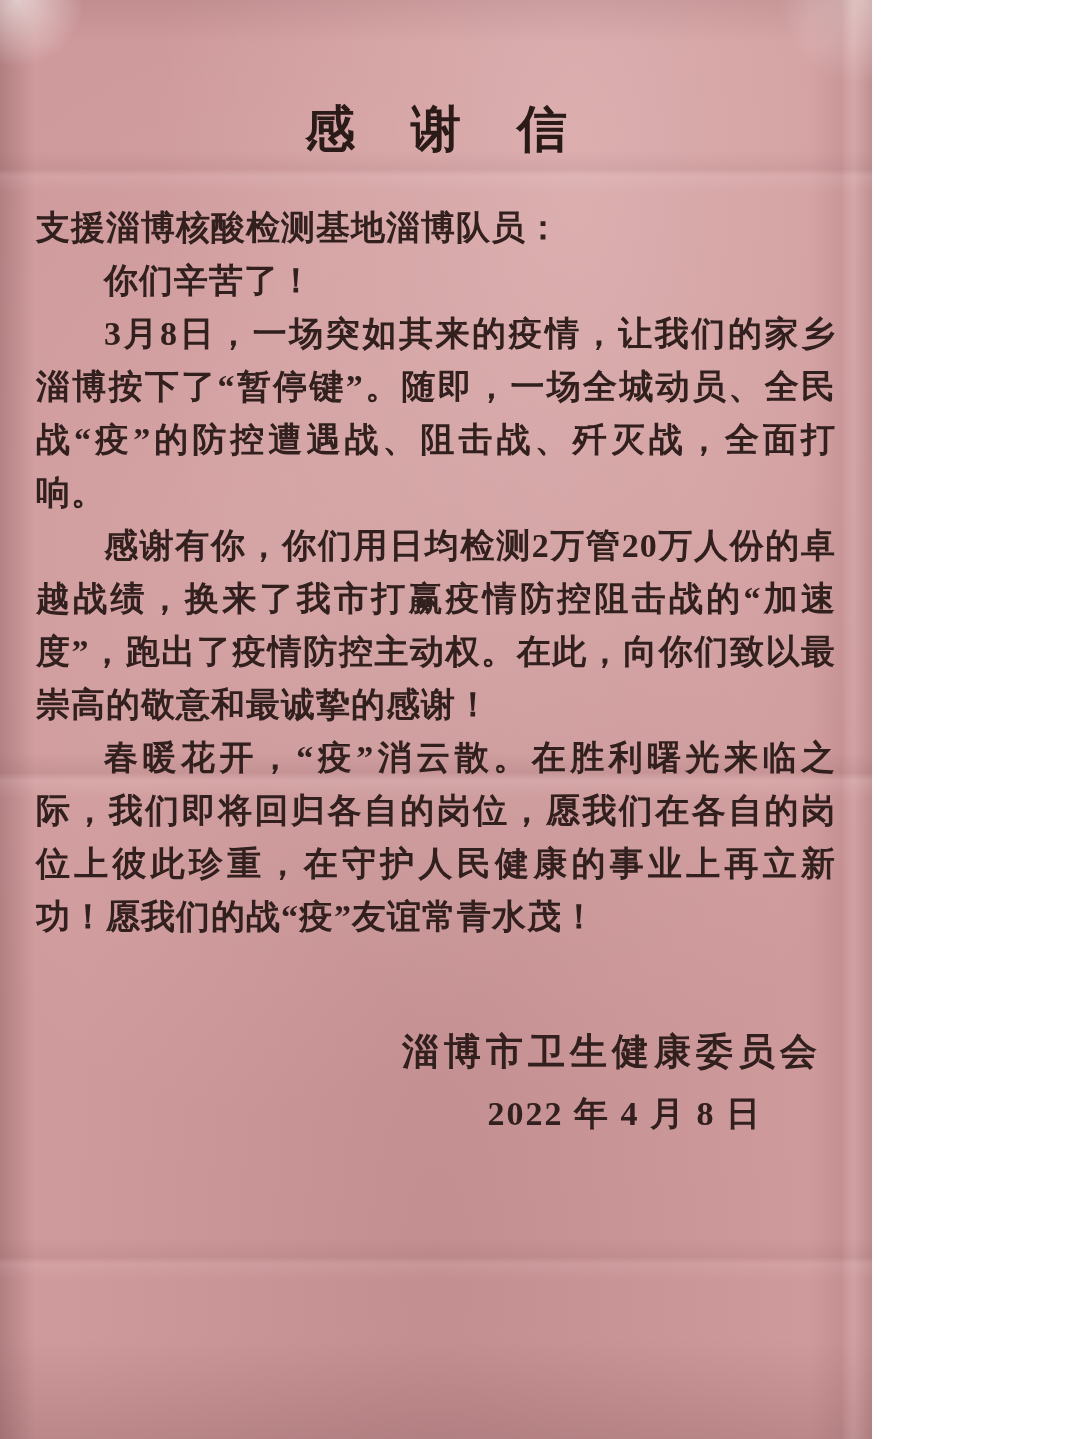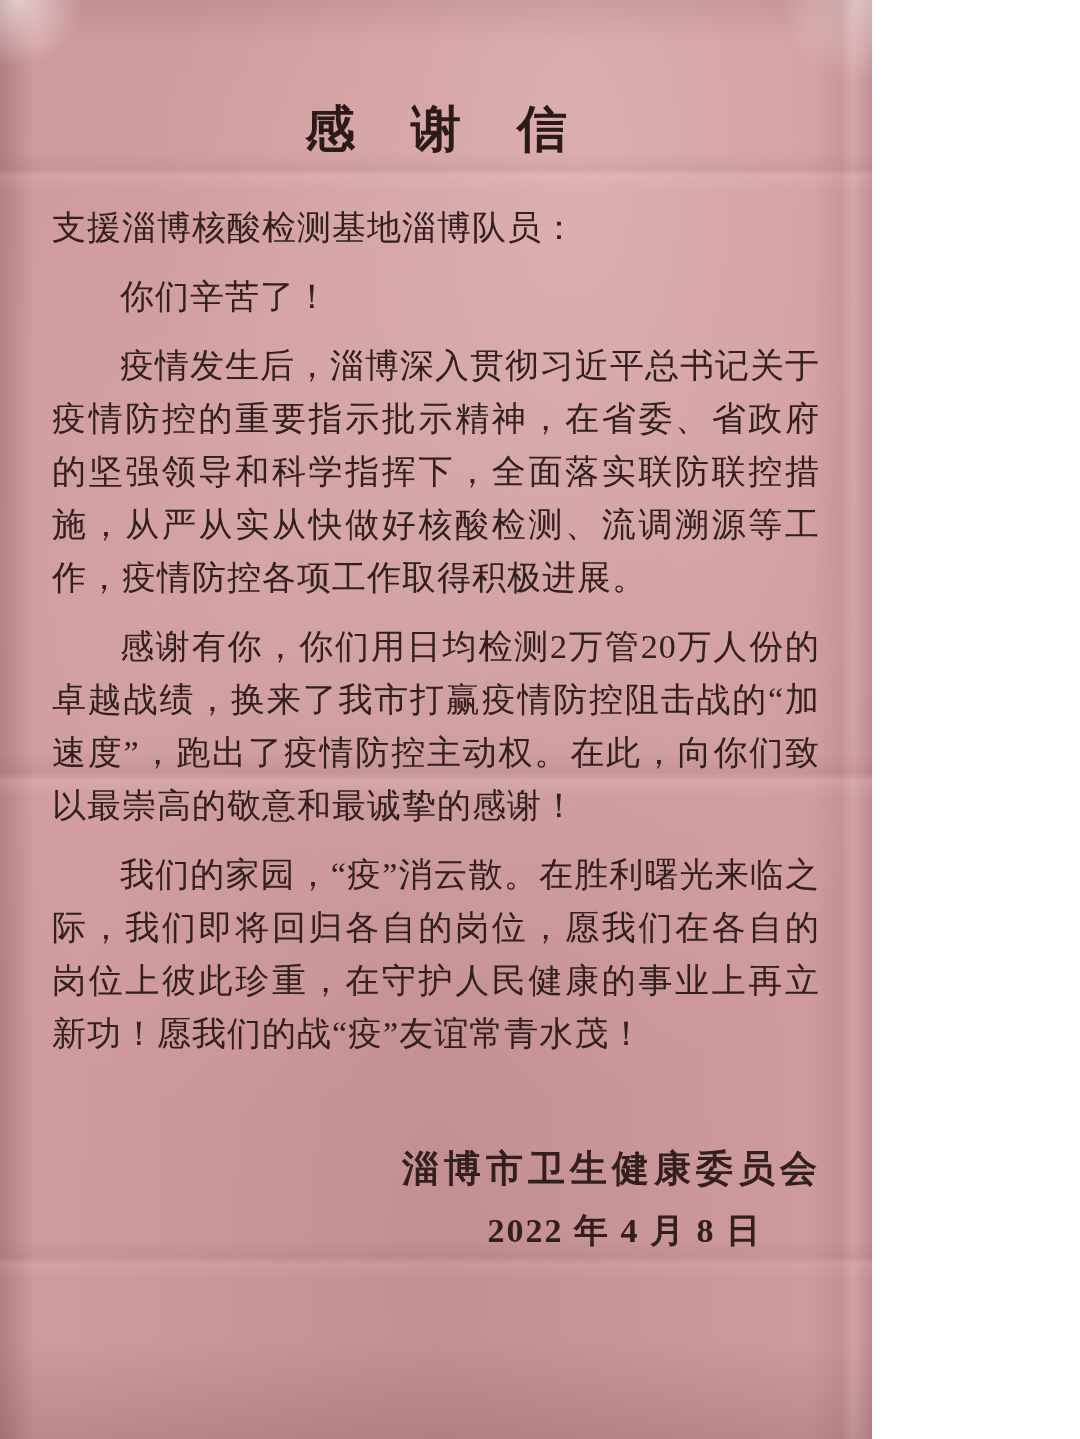--- a/index.html
+++ b/index.html
@@ -48,23 +48,23 @@
   .title {
     margin: 0 0 38px 0;
     text-align: center;
     font-size: 50px;
     font-weight: 900;
     letter-spacing: 56px;
     padding-left: 56px;
     color: #2a1a18;
   }
   .body-text p {
-    margin: 16px;
+    margin: 0;
     font-size: 34px;
-    font-weight: 400;
+    font-weight: 700;
     line-height: 53px;
     text-align: justify;
     letter-spacing: 1px;
   }
   .indent { text-indent: 2em; }
   .sign-block {
     margin-top: 84px;
     display: flex;
     flex-direction: column;
     align-items: flex-end;
@@ -92,23 +92,23 @@
   <div class="crease crease-h1"></div>
   <div class="crease crease-h2"></div>
   <div class="crease crease-h3"></div>
 
   <div class="paper">
     <h1 class="title">感谢信</h1>
 
     <div class="body-text">
       <p class="salutation">支援淄博核酸检测基地淄博队员：</p>
       <p class="indent">你们辛苦了！</p>
-      <p class="indent">疫情发生后，淄博深入贯彻习近平总书记关于疫情防控的重要指示批示精神，在省委、省政府的坚强领导和科学指挥下，全面落实联防联控措施，从严从实从快做好核酸检测、流调溯源等工作，疫情防控各项工作取得积极进展。</p>
+      <p class="indent">3月8日，一场突如其来的疫情，让我们的家乡淄博按下了“暂停键”。随即，一场全城动员、全民战“疫”的防控遭遇战、阻击战、歼灭战，全面打响。</p>
       <p class="indent">感谢有你，你们用日均检测2万管20万人份的卓越战绩，换来了我市打赢疫情防控阻击战的“加速度”，跑出了疫情防控主动权。在此，向你们致以最崇高的敬意和最诚挚的感谢！</p>
-      <p class="indent">我们的家园，“疫”消云散。在胜利曙光来临之际，我们即将回归各自的岗位，愿我们在各自的岗位上彼此珍重，在守护人民健康的事业上再立新功！愿我们的战“疫”友谊常青水茂！</p>
+      <p class="indent">春暖花开，“疫”消云散。在胜利曙光来临之际，我们即将回归各自的岗位，愿我们在各自的岗位上彼此珍重，在守护人民健康的事业上再立新功！愿我们的战“疫”友谊常青水茂！</p>
     </div>
 
     <div class="sign-block">
       <p class="signature">淄博市卫生健康委员会</p>
       <p class="date">2022 年 4 月 8 日</p>
     </div>
   </div>
 </div>
 
 </body></html>

